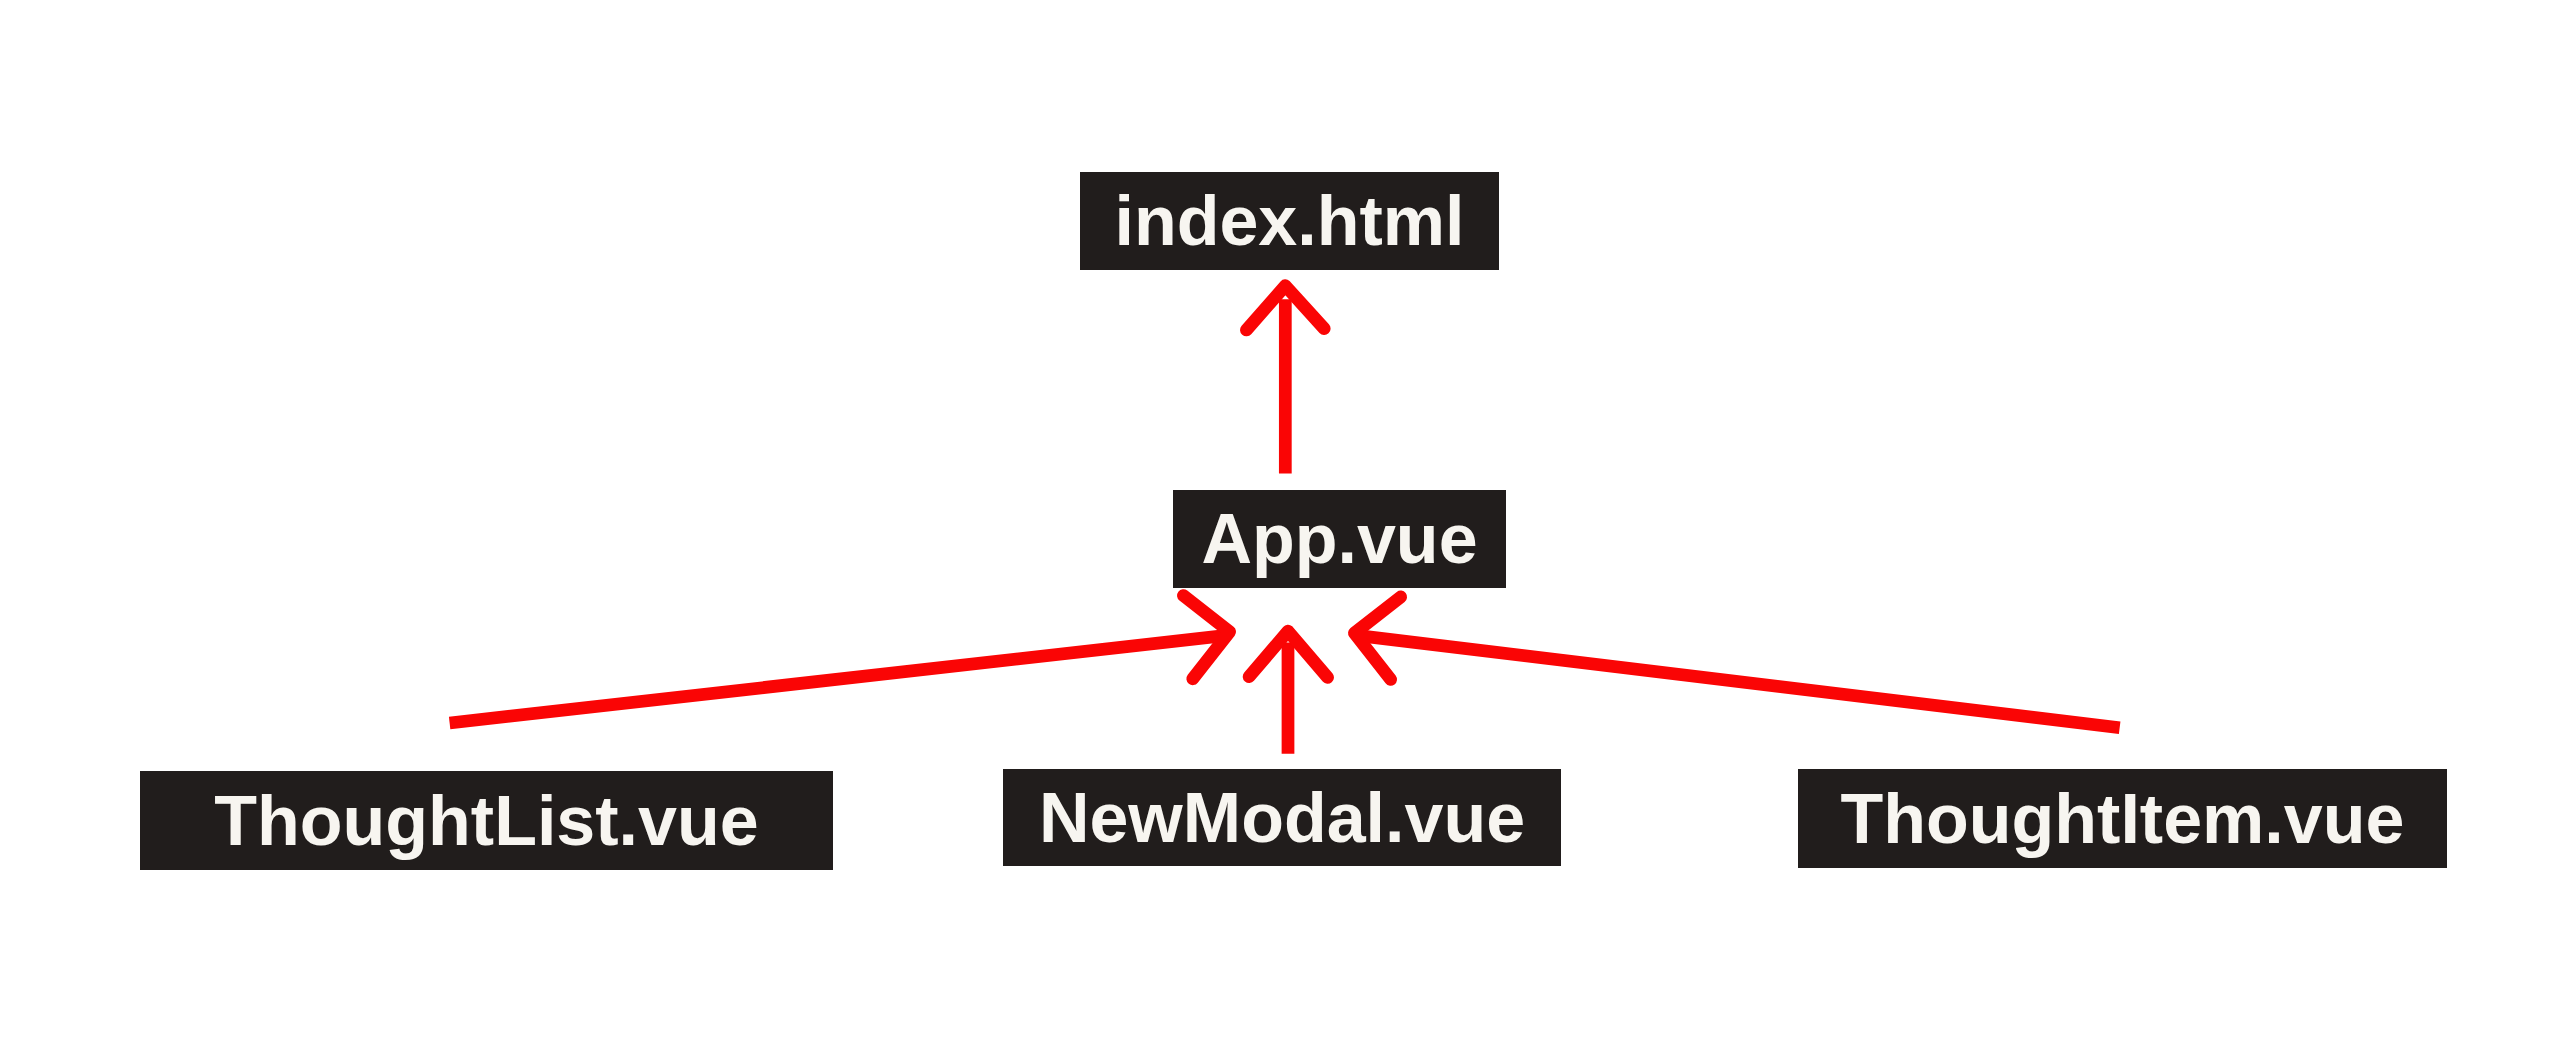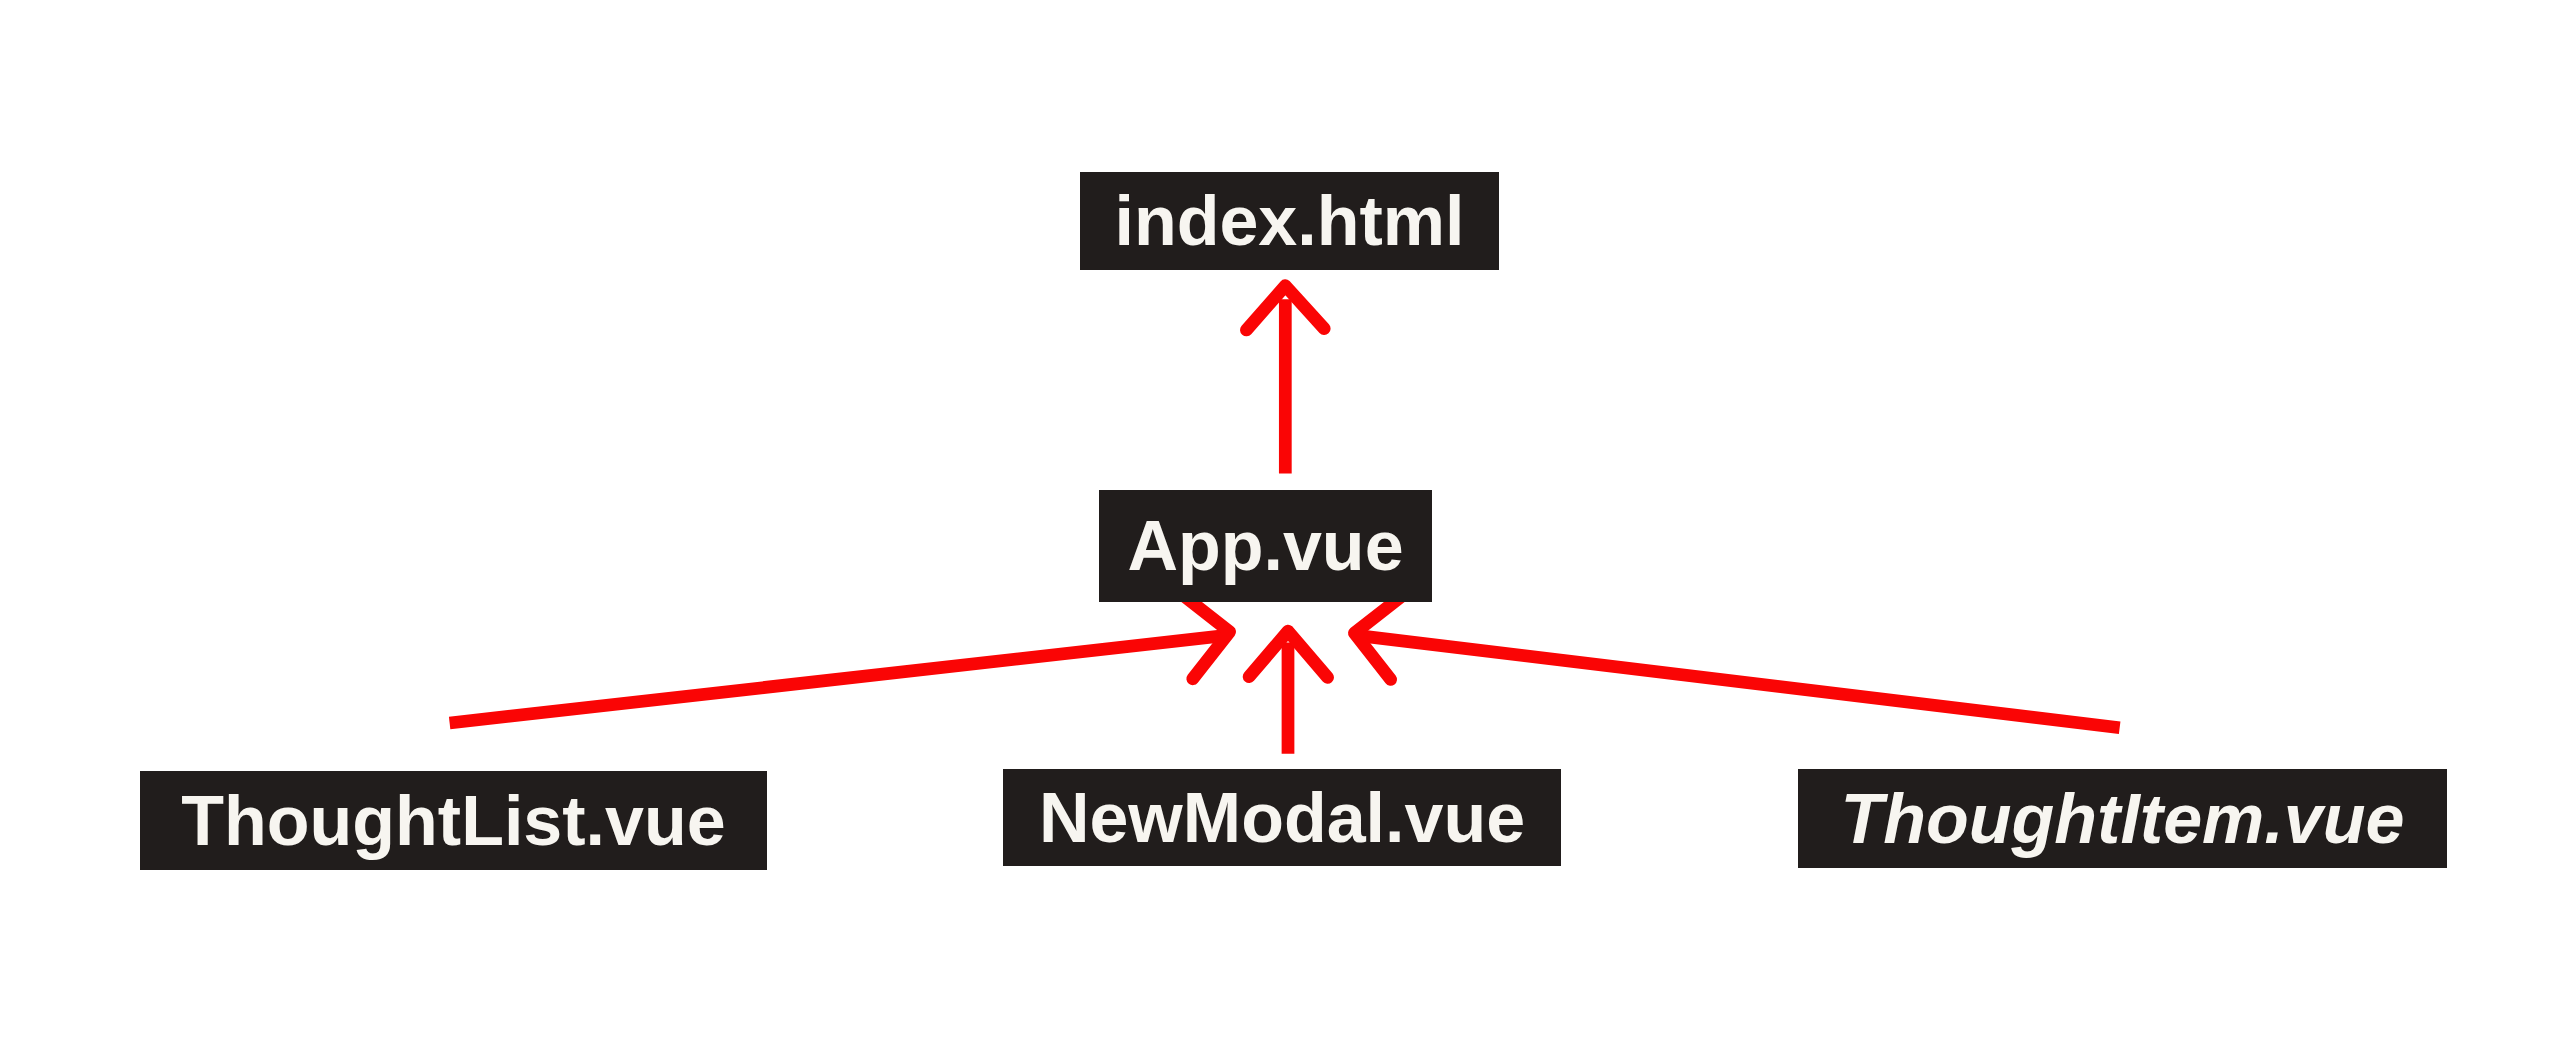--- a/index.html
+++ b/index.html
@@ -18,24 +18,24 @@
   .diagram{position:absolute;inset:0;}
   .node{
     position:absolute;
     background:var(--node-bg);
     color:var(--node-text);
     display:flex;align-items:center;justify-content:center;
     font-weight:700;font-size:70px;line-height:1;
     white-space:nowrap;
   }
   #node-index-html   {left:1080px;top:172px;width:419px;height:98px;}
-  #node-app-vue      {left:1099px;top:490px;width:333px;height:112px;}
-  #node-thoughtlist  {left:140px;top:771px;width:627px;height:99px;text-align:right;}
+  #node-app-vue      {left:1173px;top:490px;width:333px;height:98px;}
+  #node-thoughtlist  {left:140px;top:771px;width:693px;height:99px;text-align:right;}
   #node-newmodal     {left:1003px;top:769px;width:558px;height:97px;align-items:center;}
-  #node-thoughtitem  {left:1798px;top:769px;width:649px;height:99px;font-style:italic;}
+  #node-thoughtitem  {left:1798px;top:769px;width:649px;height:99px;}
   svg.arrows{position:absolute;left:0;top:0;width:2576px;height:1053px;pointer-events:none;}
   .shaft{
     stroke:var(--arrow);stroke-width:19;fill:none;stroke-linecap:butt;
   }
   .head{
     stroke:var(--arrow);stroke-width:19;fill:none;
     stroke-linecap:round;stroke-linejoin:round;
   }
 </style>
 </head>

